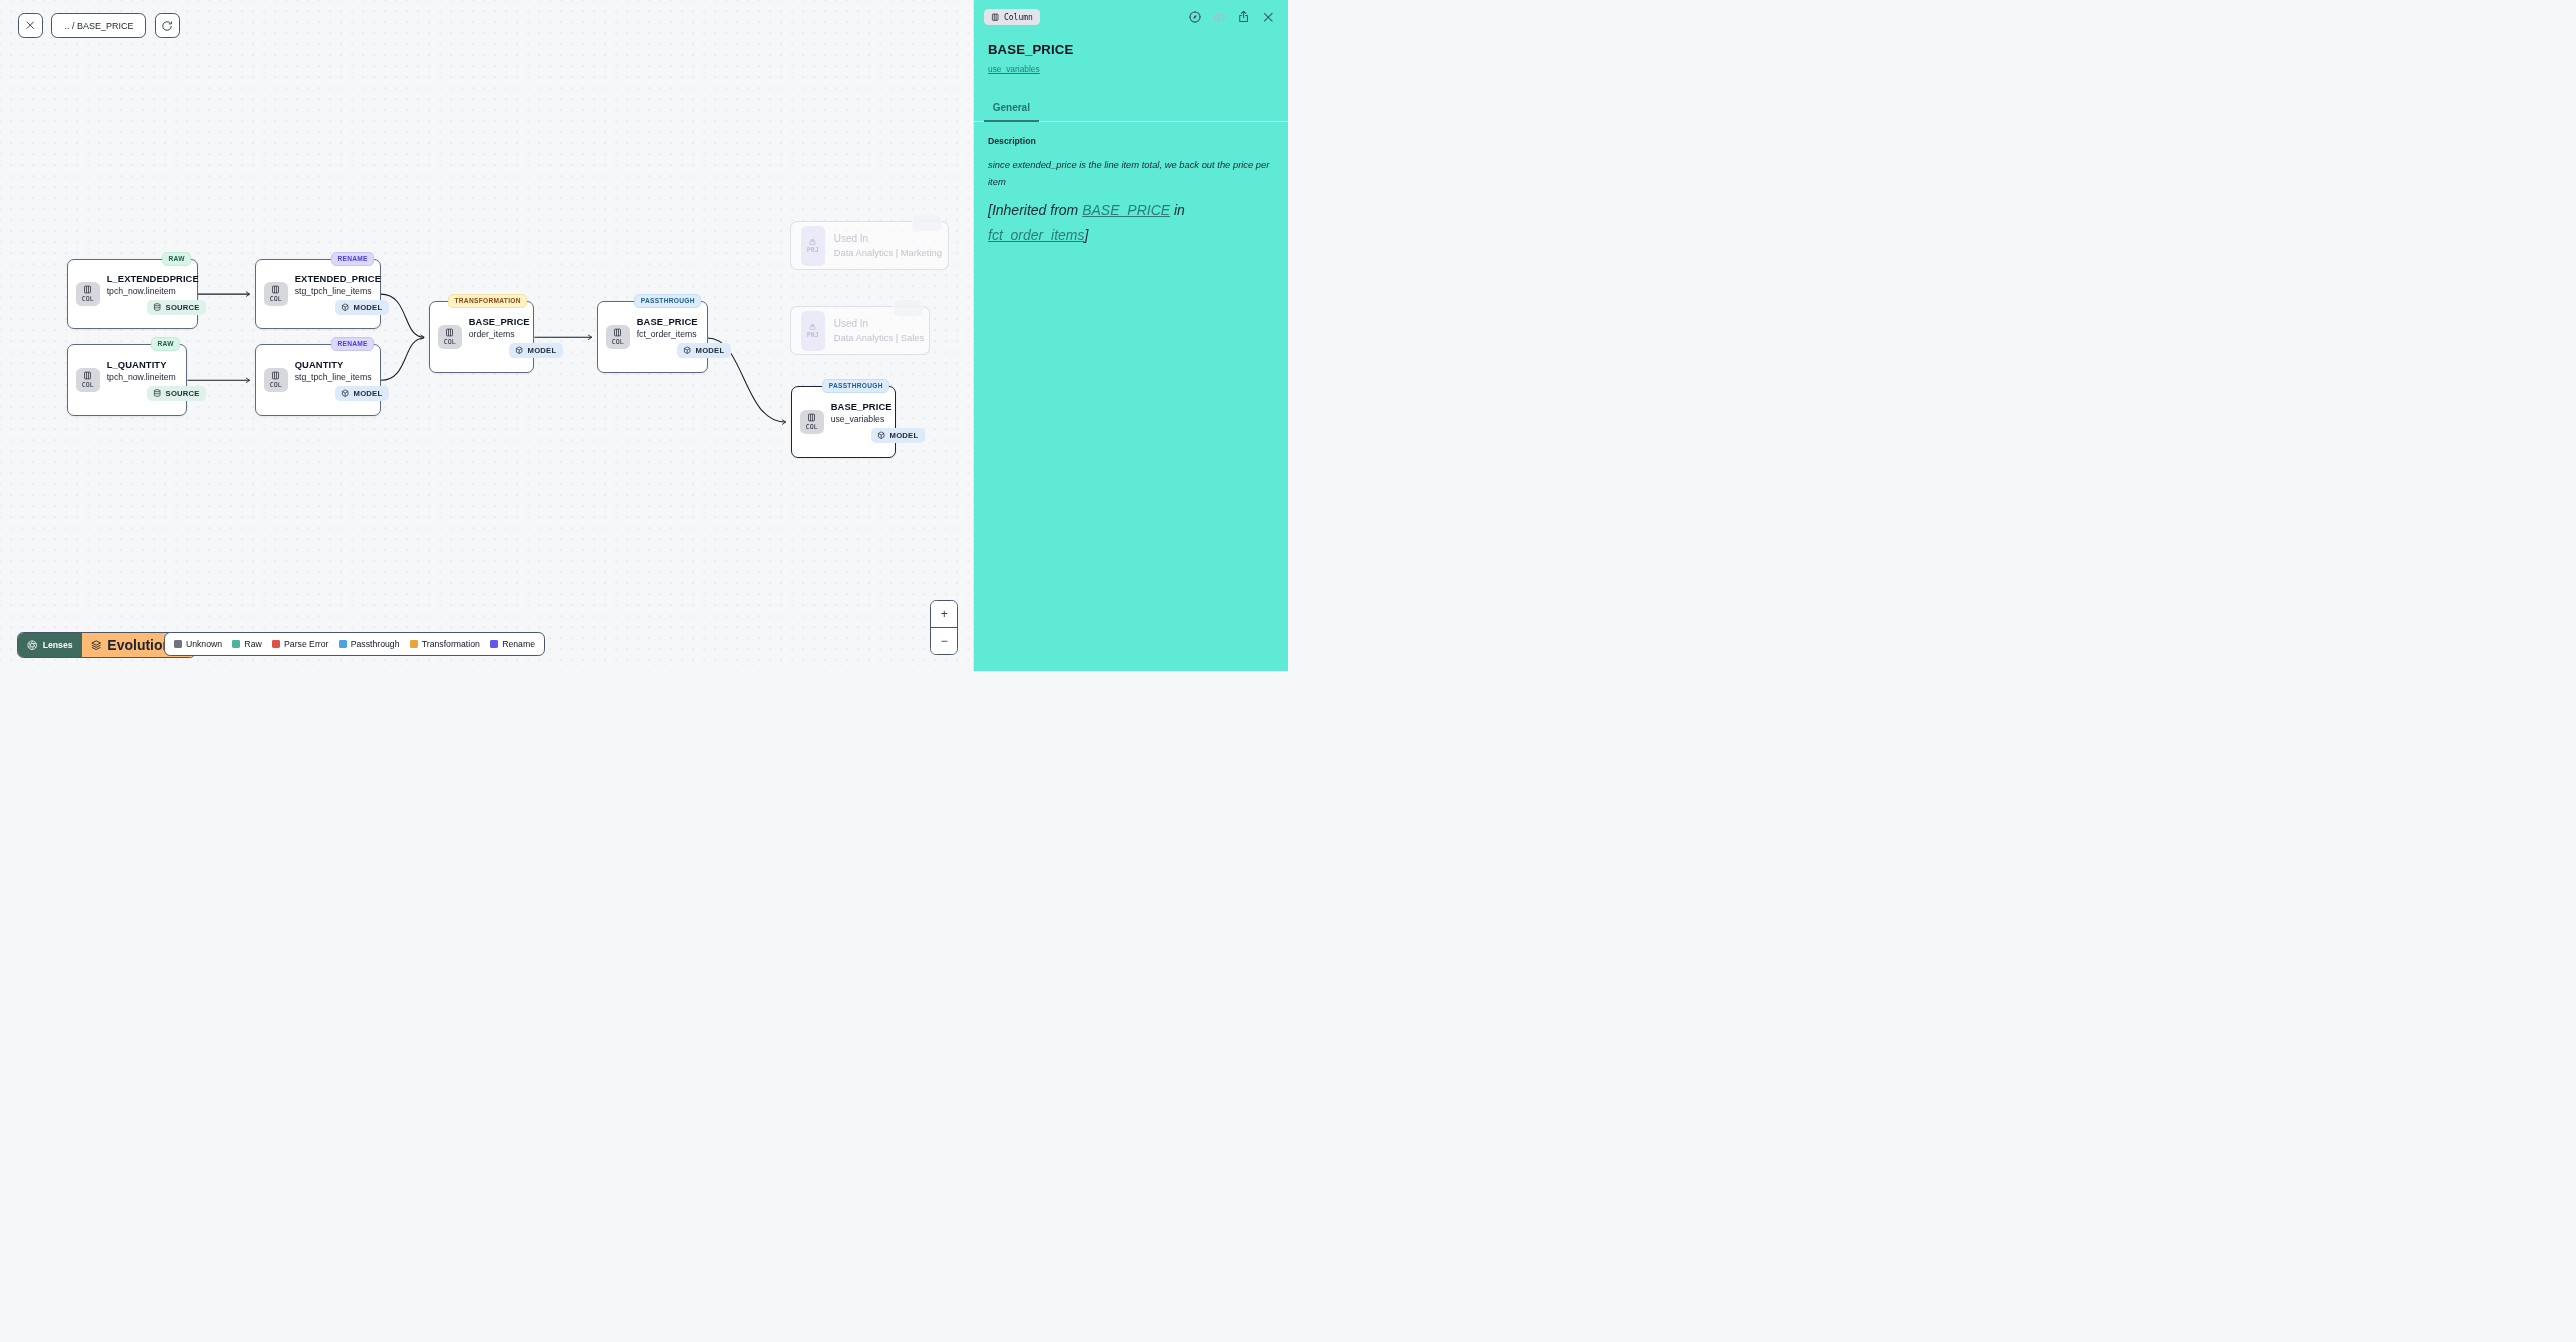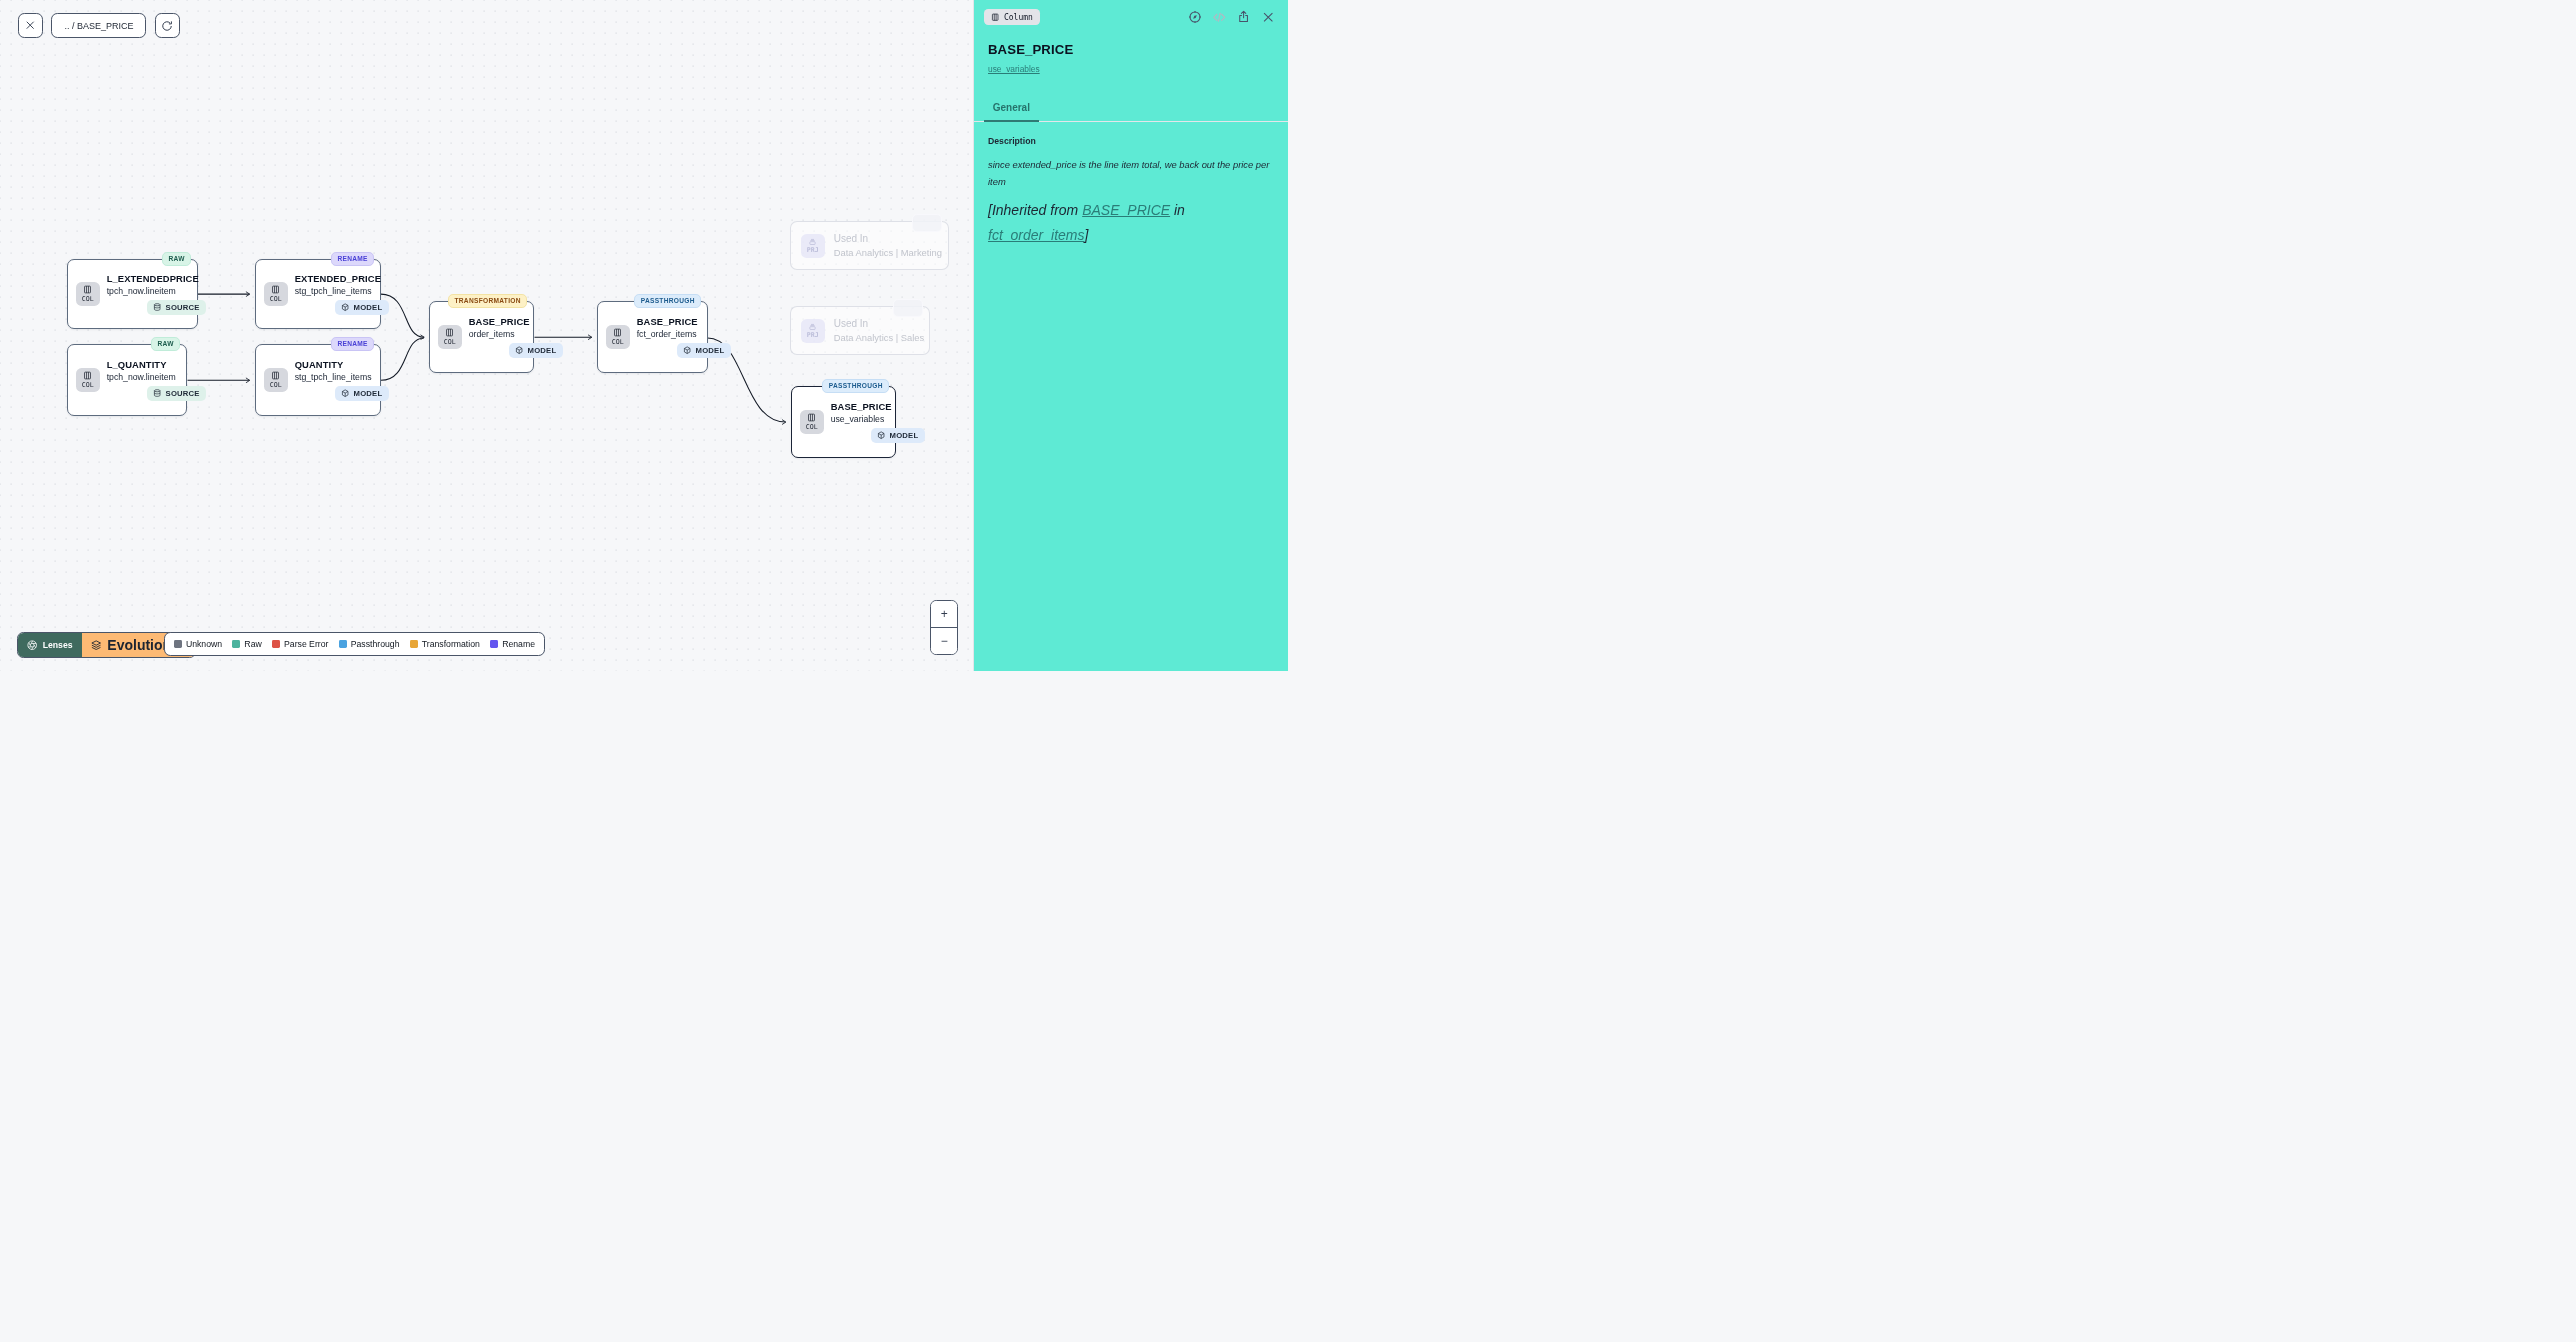--- a/index.html
+++ b/index.html
@@ -61,21 +61,21 @@
   .pill--source{background:#def1ea;}
   .pill--model{background:#ddeafa;}
 
   
   .ghost{
     position:absolute;box-sizing:border-box;z-index:2;cursor:pointer;
     background:rgba(255,255,255,.5);border:0.8px solid rgba(187,191,203,.45);border-radius:7px;
     display:flex;align-items:center;gap:9px;padding:7px 9.7px;
   }
   .ghost-chip{
-    flex:0 0 auto;width:24px;height:24px;border-radius:5.6px;background:rgba(227,227,246,.72);
+    flex:0 0 auto;width:24px;height:40px;border-radius:5.6px;background:rgba(227,227,246,.72);
     display:flex;flex-direction:column;align-items:center;justify-content:center;gap:0.7px;
     color:#bcbeda;font-family:"DejaVu Sans Mono",monospace;font-size:6.6px;font-weight:700;
   }
   .ghost-label{font-size:10px;color:#c3c6cf;}
   .ghost-name{font-size:9.4px;color:#c1c4cc;margin-top:2.1px;white-space:nowrap;}
   .ghost-badge{
     position:absolute;top:-7.7px;right:5.6px;width:28px;height:15.3px;border-radius:4.9px;
     background:rgba(241,242,247,.85);border:0.7px solid rgba(250,250,253,.9);
   }
 

